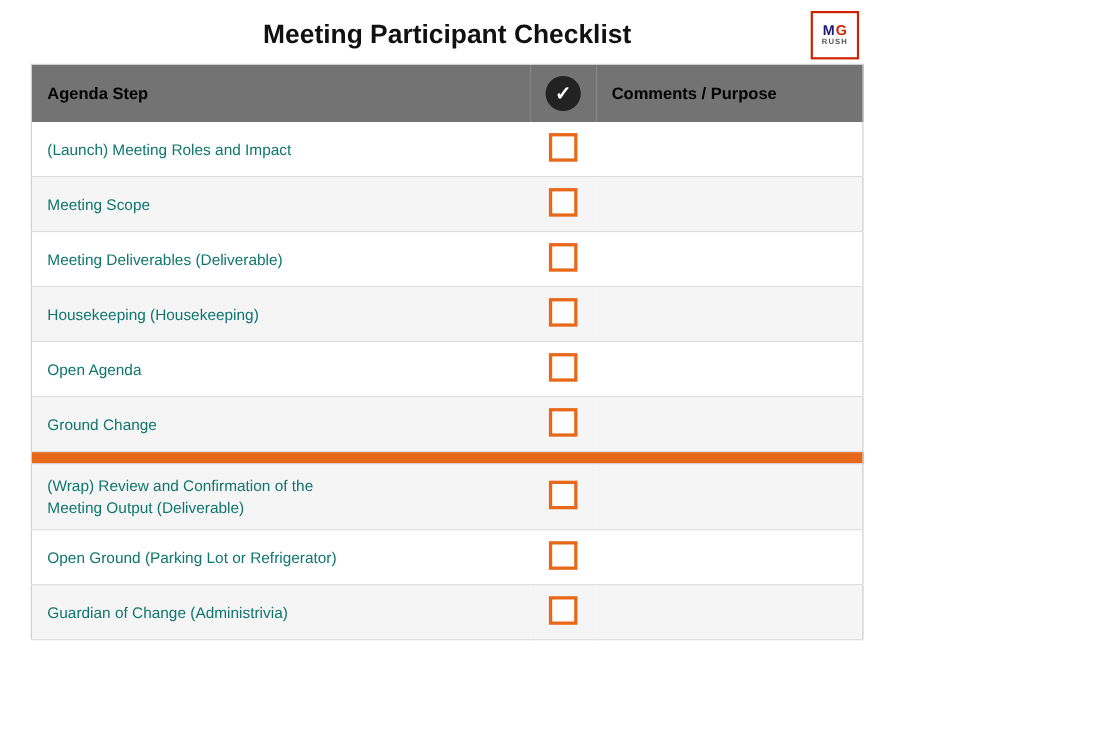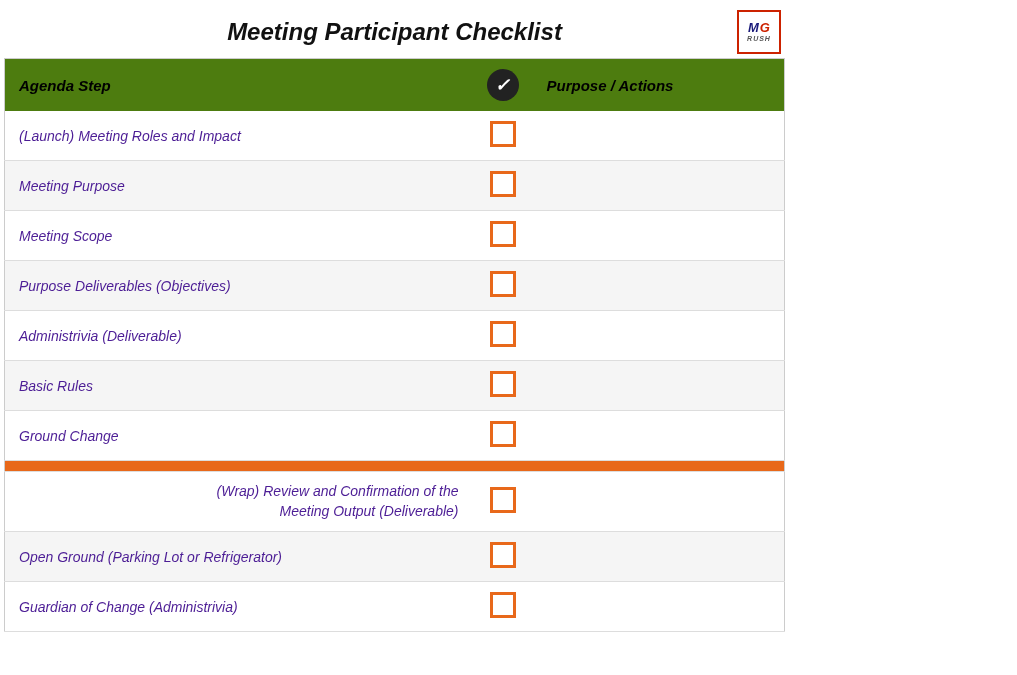--- a/index.html
+++ b/index.html
@@ -6,23 +6,22 @@
 
     body {
       font-family: Arial, sans-serif;
       background: #fff;
       width: 1017px;
       min-height: 675px;
     }
 
     .page-wrapper {
       width: 805px;
-      padding: 10px 20px 20px 4px;
+      padding: 10px 20px 20px 28px;
       position: relative;
-      font-style: italic;
     }
 
     .title-area {
       text-align: center;
       padding: 8px 0 12px 0;
       position: relative;
     }
 
     .page-title {
       font-size: 24px;
@@ -68,21 +67,21 @@
       letter-spacing: 1px;
     }
 
     table {
       width: 100%;
       border-collapse: collapse;
       border: 1px solid #ccc;
     }
 
     thead tr {
-      background-color: #4d7c0f;
+      background-color: #737373;
       margin-left: 20px;
     }
 
     thead th {
       padding: 10px 14px;
       color: #000;
       font-weight: bold;
       font-size: 15px;
       text-align: left;
     }
@@ -120,21 +119,21 @@
       background-color: #f5f5f5;
     }
 
     tbody tr:nth-child(odd) {
       background-color: #fff;
     }
 
     tbody td {
       padding: 10px 14px;
       font-size: 14px;
-      color: #4c1d95;
+      color: #0f766e;
       vertical-align: middle;
     }
 
     tbody td.col-check {
       text-align: center;
       vertical-align: middle;
     }
 
     .orange-checkbox {
       display: inline-block;
@@ -145,21 +144,20 @@
     }
 
     .divider-row td {
       background-color: #e8681a !important;
       padding: 5px 0;
       height: 10px;
     }
 
     .two-line-cell {
       line-height: 1.4;
-      text-align: right;
     }
   </style>
 </head>
 <body>
 
 <div class="page-wrapper">
 
   <div class="title-area">
     <h1 class="page-title">Meeting Participant Checklist</h1>
     <div class="logo">
@@ -173,62 +171,55 @@
     </div>
   </div>
 
   <table>
     <thead>
       <tr>
         <th class="col-agenda">Agenda Step</th>
         <th class="col-check">
           <span class="check-icon-header">✓</span>
         </th>
-        <th class="col-comments">Purpose / Actions</th>
+        <th class="col-comments">Comments / Purpose</th>
       </tr>
     </thead>
     <tbody>
 
       <tr>
         <td>(Launch) Meeting Roles and Impact</td>
         <td class="col-check">
           <span class="orange-checkbox"></span>
         </td>
         <td></td>
       </tr>
       <tr>
-        <td>Meeting Purpose</td>
-        <td class="col-check">
-          <span class="orange-checkbox"></span>
-        </td>
-        <td></td>
-      </tr>
-      <tr>
         <td>Meeting Scope</td>
         <td class="col-check">
           <span class="orange-checkbox"></span>
         </td>
         <td></td>
       </tr>
       <tr>
-        <td>Purpose Deliverables (Objectives)</td>
-        <td class="col-check">
-          <span class="orange-checkbox"></span>
-        </td>
-        <td></td>
-      </tr>
-      <tr>
-        <td>Administrivia (Deliverable)</td>
-        <td class="col-check">
-          <span class="orange-checkbox"></span>
-        </td>
-        <td></td>
-      </tr>
-      <tr>
-        <td>Basic Rules</td>
+        <td>Meeting Deliverables (Deliverable)</td>
+        <td class="col-check">
+          <span class="orange-checkbox"></span>
+        </td>
+        <td></td>
+      </tr>
+      <tr>
+        <td>Housekeeping (Housekeeping)</td>
+        <td class="col-check">
+          <span class="orange-checkbox"></span>
+        </td>
+        <td></td>
+      </tr>
+      <tr>
+        <td>Open Agenda</td>
         <td class="col-check">
           <span class="orange-checkbox"></span>
         </td>
         <td></td>
       </tr>
       <tr>
         <td>Ground Change</td>
         <td class="col-check">
           <span class="orange-checkbox"></span>
         </td>

